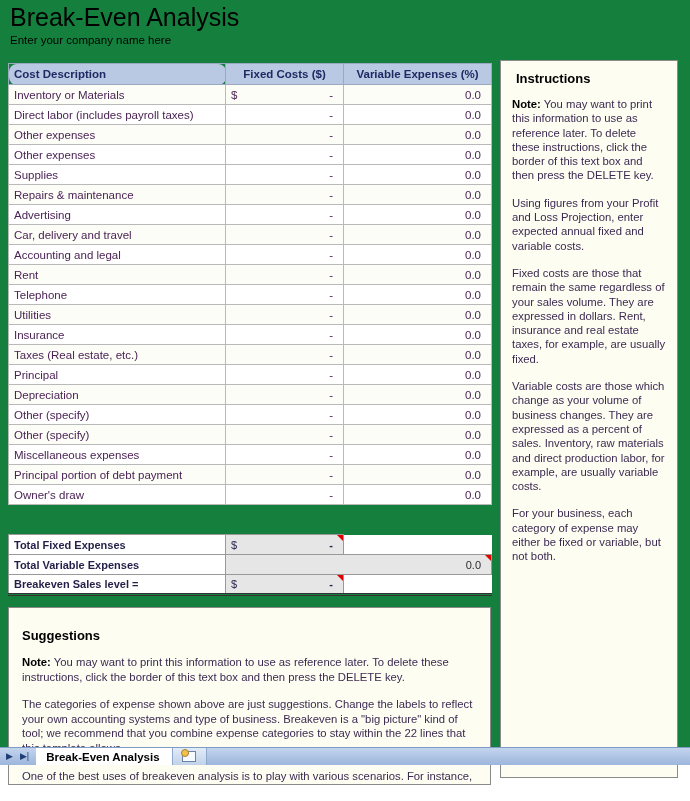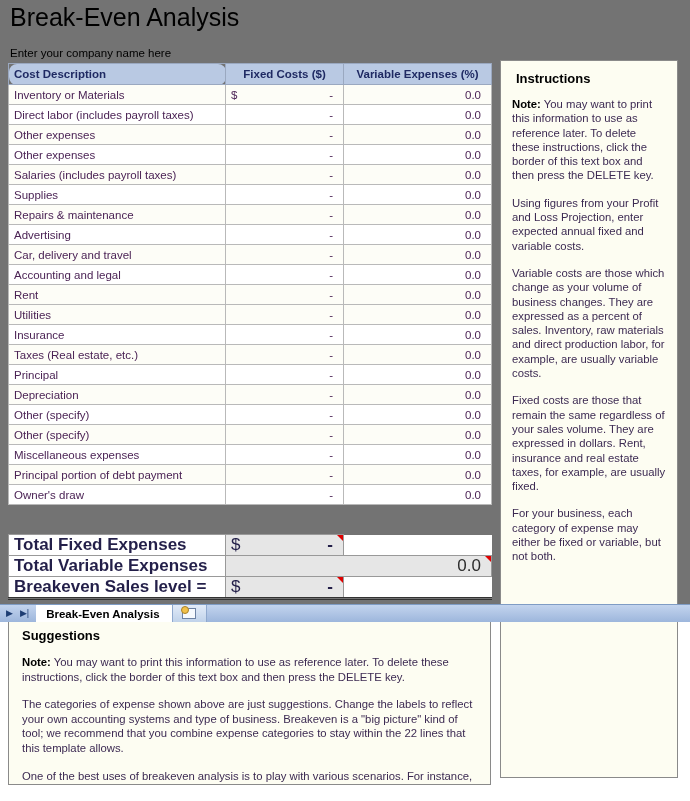--- a/index.html
+++ b/index.html
@@ -7,38 +7,38 @@
     margin: 0; padding: 0;
     width: 690px; height: 801px;
     overflow: hidden;
     background: #ffffff;
     font-family: "Liberation Sans", sans-serif;
   }
 
   #page {
     position: relative;
     width: 690px;
-    height: 622px;
-    background: #737373;
+    height: 765px;
+    background: #15803d;
   }
 
   
   .title-block { position: absolute; left: 10px; top: 2px; }
   .doc-title {
     font-size: 25px;
     color: #000000;
     letter-spacing: 0px;
     line-height: 30px;
     white-space: nowrap;
   }
   .company-sub {
     font-size: 11.5px;
     color: #000000;
     line-height: 14px;
-    margin-top: 14px;
+    margin-top: 1px;
     white-space: nowrap;
   }
 
   
   .sheet-table {
     position: absolute;
     left: 8px;
     top: 63px;
     width: 483px;
     border-collapse: collapse;
@@ -86,21 +86,21 @@
   .totals {
     position: absolute;
     left: 8px;
     top: 534px;
     width: 483px;
     border-collapse: collapse;
     table-layout: fixed;
   }
   .totals td {
     height: 20px;
-    font-size: 17px;
+    font-size: 11px;
     font-weight: bold;
     color: #231f49;
     padding: 0 5px;
     border: 1px solid #999999;
     vertical-align: middle;
     white-space: nowrap;
     overflow: hidden;
   }
   .totals .t-label { width: 217px; text-align: left; background: #ffffff; }
   .totals .t-val {
@@ -285,25 +285,20 @@
         <tr class="odd">
           <td class="c-desc">Other expenses</td>
           <td class="c-fixed"><span>-</span></td>
           <td class="c-var">0.0</td>
         </tr>
         <tr class="even">
           <td class="c-desc">Other expenses</td>
           <td class="c-fixed"><span>-</span></td>
           <td class="c-var">0.0</td>
         </tr>
-        <tr class="odd">
-          <td class="c-desc">Salaries (includes payroll taxes)</td>
-          <td class="c-fixed"><span>-</span></td>
-          <td class="c-var">0.0</td>
-        </tr>
         <tr class="even">
           <td class="c-desc">Supplies</td>
           <td class="c-fixed"><span>-</span></td>
           <td class="c-var">0.0</td>
         </tr>
         <tr class="odd">
           <td class="c-desc">Repairs &amp; maintenance</td>
           <td class="c-fixed"><span>-</span></td>
           <td class="c-var">0.0</td>
         </tr>
@@ -317,20 +312,25 @@
           <td class="c-fixed"><span>-</span></td>
           <td class="c-var">0.0</td>
         </tr>
         <tr class="even">
           <td class="c-desc">Accounting and legal</td>
           <td class="c-fixed"><span>-</span></td>
           <td class="c-var">0.0</td>
         </tr>
         <tr class="odd">
           <td class="c-desc">Rent</td>
+          <td class="c-fixed"><span>-</span></td>
+          <td class="c-var">0.0</td>
+        </tr>
+        <tr class="even">
+          <td class="c-desc">Telephone</td>
           <td class="c-fixed"><span>-</span></td>
           <td class="c-var">0.0</td>
         </tr>
         <tr class="odd">
           <td class="c-desc">Utilities</td>
           <td class="c-fixed"><span>-</span></td>
           <td class="c-var">0.0</td>
         </tr>
         <tr class="even">
           <td class="c-desc">Insurance</td>
@@ -410,22 +410,22 @@
   </tbody>
     </table>
 
   <div class="instr-box">
     <div class="instr-title">Instructions</div>
     <p class="instr-p">
       <b>Note:</b><span> You may want to print this information to use as reference later.  To delete these instructions, click the border of this text box and then press the DELETE key.</span>
     </p>
     <div id="instr-paras">
         <p class="instr-p">Using figures from your Profit and Loss Projection, enter expected annual fixed and variable costs.</p>
+        <p class="instr-p">Fixed costs are those that remain the same regardless of your sales volume. They are expressed in dollars. Rent, insurance and real estate taxes, for example, are usually fixed.</p>
         <p class="instr-p">Variable costs are those which change as your volume of business changes. They are expressed as a percent of sales. Inventory, raw materials and direct production labor, for example, are usually variable costs.</p>
-        <p class="instr-p">Fixed costs are those that remain the same regardless of your sales volume. They are expressed in dollars. Rent, insurance and real estate taxes, for example, are usually fixed.</p>
         <p class="instr-p">For your business, each category of expense may either be fixed or variable, but not both.</p>
       </div>
   </div>
 
   <div class="sugg-box">
     <div class="sugg-title">Suggestions</div>
     <p class="sugg-p">
       <b>Note:</b><span> You may want to print this information to use as reference later. To delete these instructions, click the border of this text box and then press the DELETE key.</span>
     </p>
     <div id="sugg-paras">

